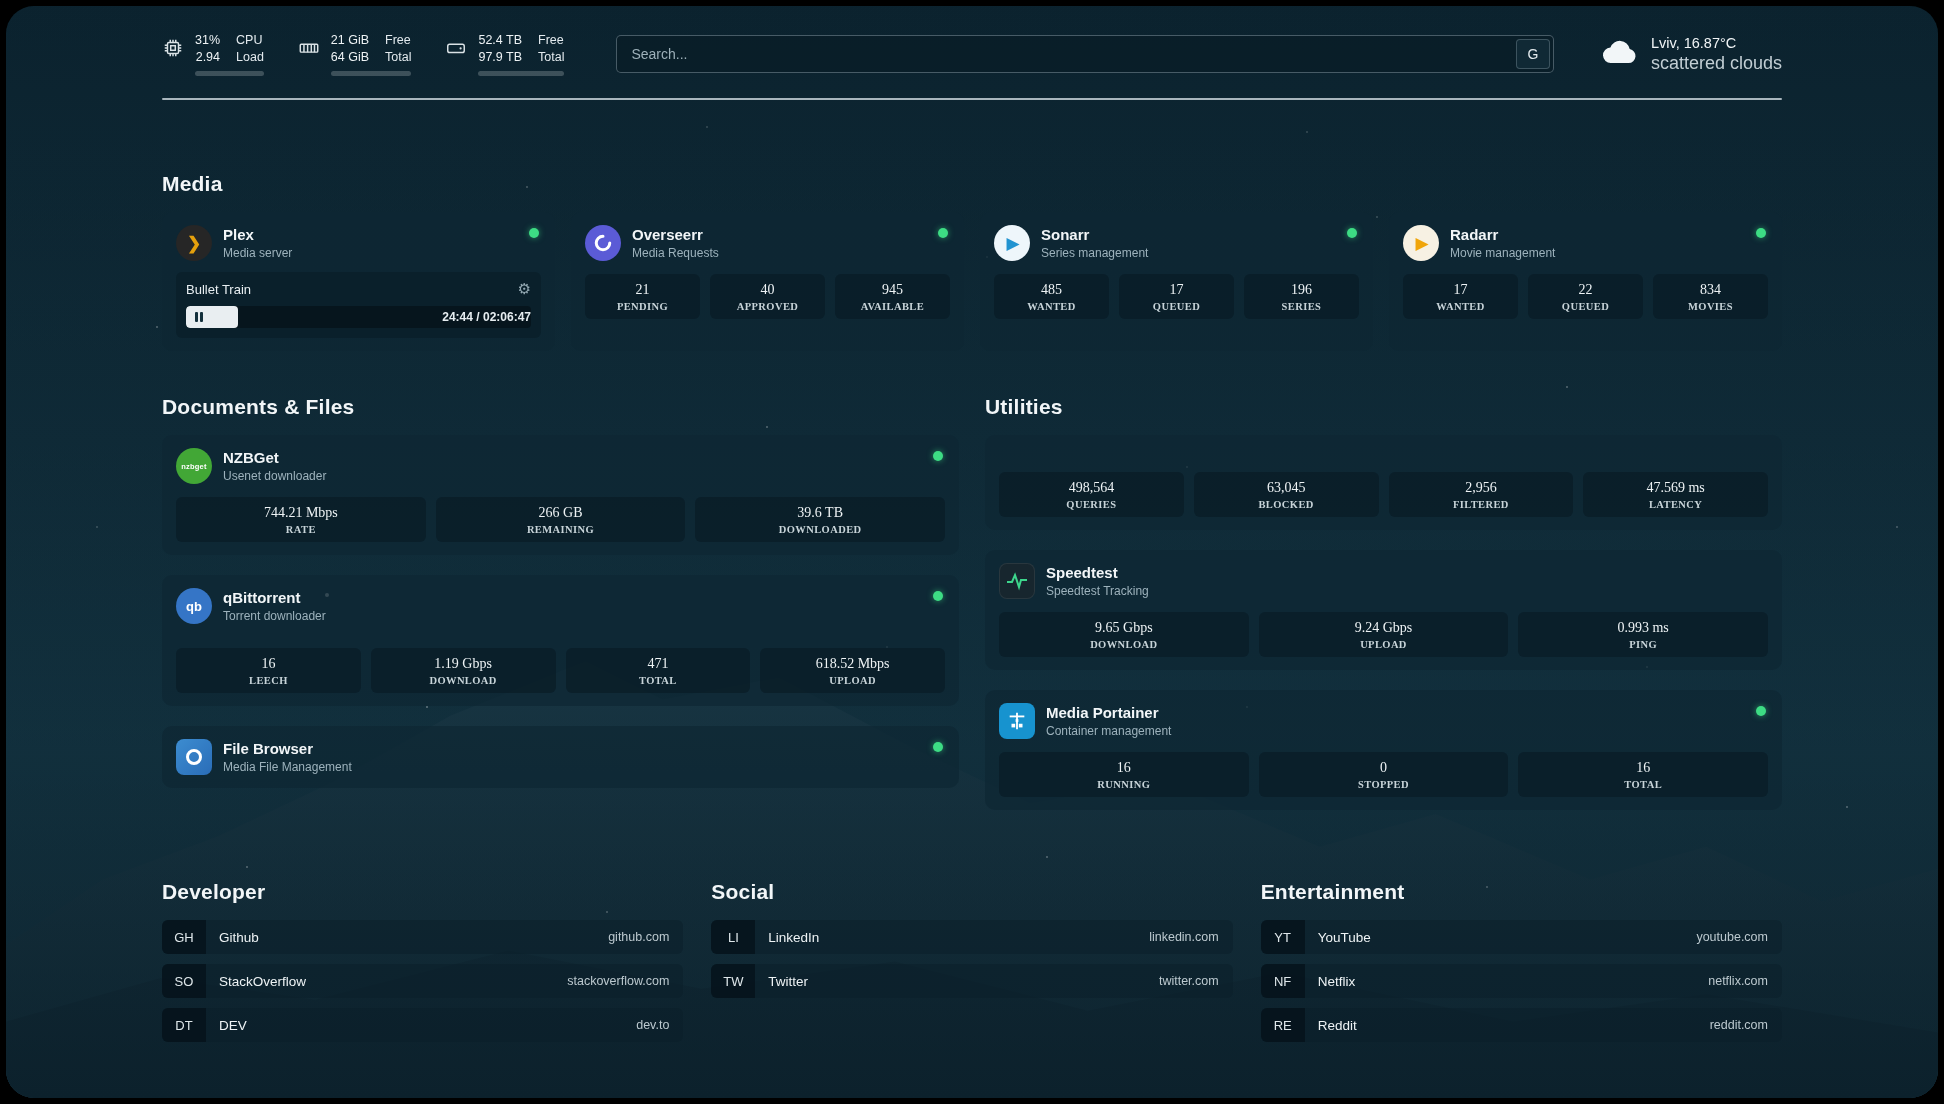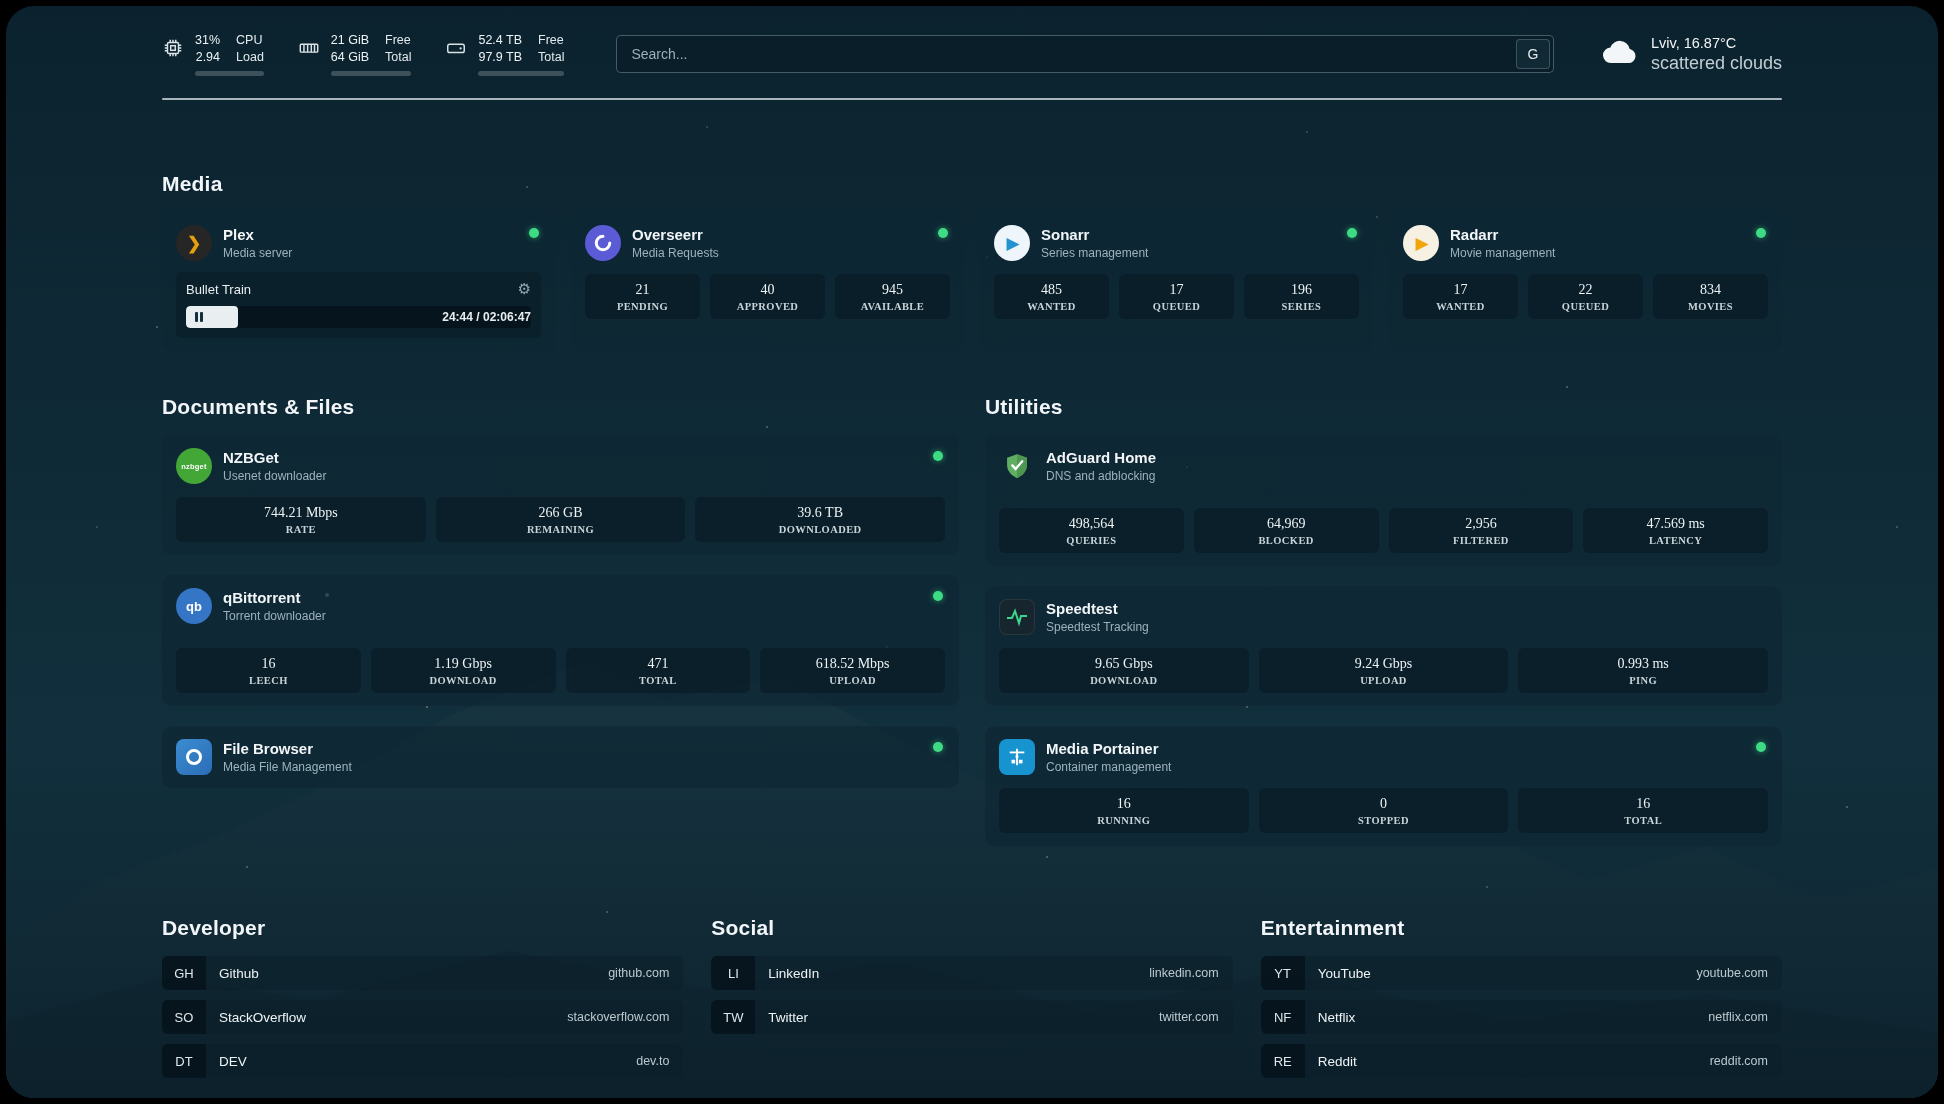--- a/index.html
+++ b/index.html
@@ -378,40 +378,27 @@
             </div>
           </div>
         </div>
       </div>
 
       <div>
         <div class="sec-title col-title">Utilities</div>
         <div class="col-stack">
 
           <div class="card">
-            <div class="card-head">
-              <div class="icn">
-                <svg width="28" height="28" viewBox="0 0 24 24">
-                  <path d="M12 2l8.5 3v6.2c0 5.2-3.6 8.9-8.5 11.3C7.1 20.1 3.5 16.4 3.5 11.2V5z" fill="#5fae62"></path>
-                  <path d="M12 2l8.5 3v6.2c0 5.2-3.6 8.9-8.5 11.3z" fill="#4d9750"></path>
-                  <path d="M8 11.5l2.8 3L16.5 8" stroke="#fff" stroke-width="2" fill="none" stroke-linecap="round"></path>
-                </svg>
-              </div>
-              <div>
-                <div class="svc-name">AdGuard Home</div>
-                <div class="svc-desc">DNS and adblocking</div>
-              </div>
-            </div>
             <div class="stats c4">
               <div class="stat">
                 <div class="stat-v">498,564</div>
                 <div class="stat-l">QUERIES</div>
               </div>
               <div class="stat">
-                <div class="stat-v">64,969</div>
+                <div class="stat-v">63,045</div>
                 <div class="stat-l">BLOCKED</div>
               </div>
               <div class="stat">
                 <div class="stat-v">2,956</div>
                 <div class="stat-l">FILTERED</div>
               </div>
               <div class="stat">
                 <div class="stat-v">47.569 ms</div>
                 <div class="stat-l">LATENCY</div>
               </div>

